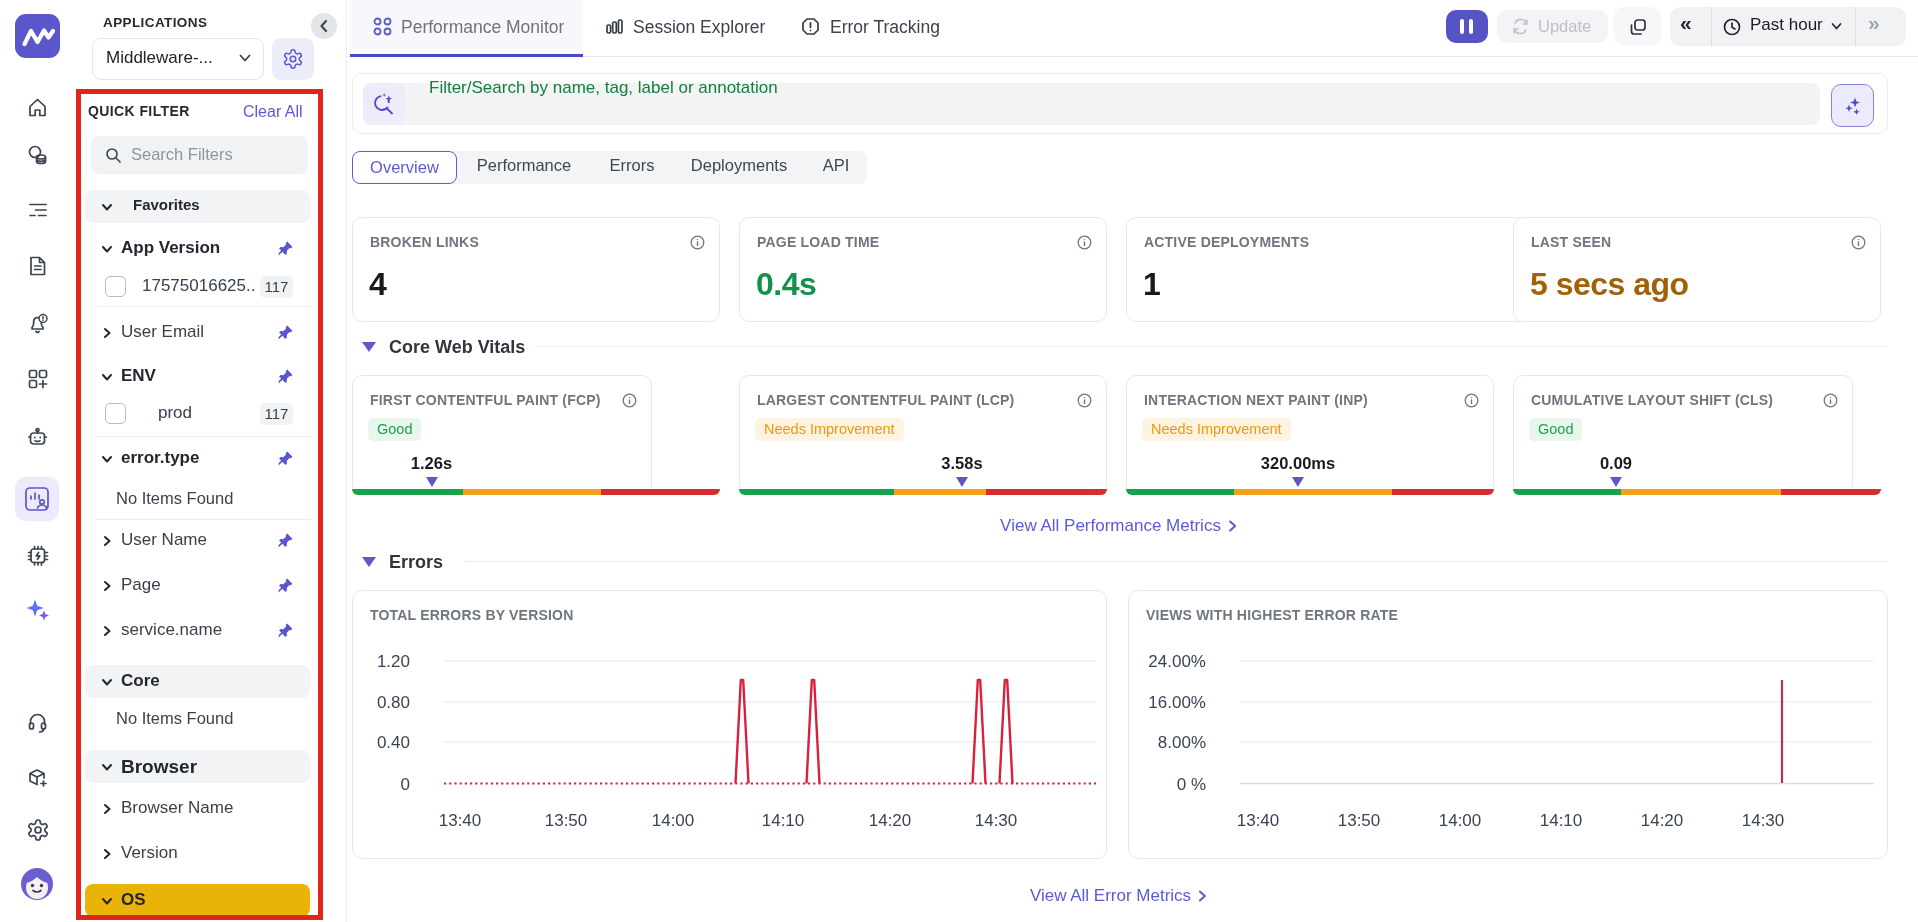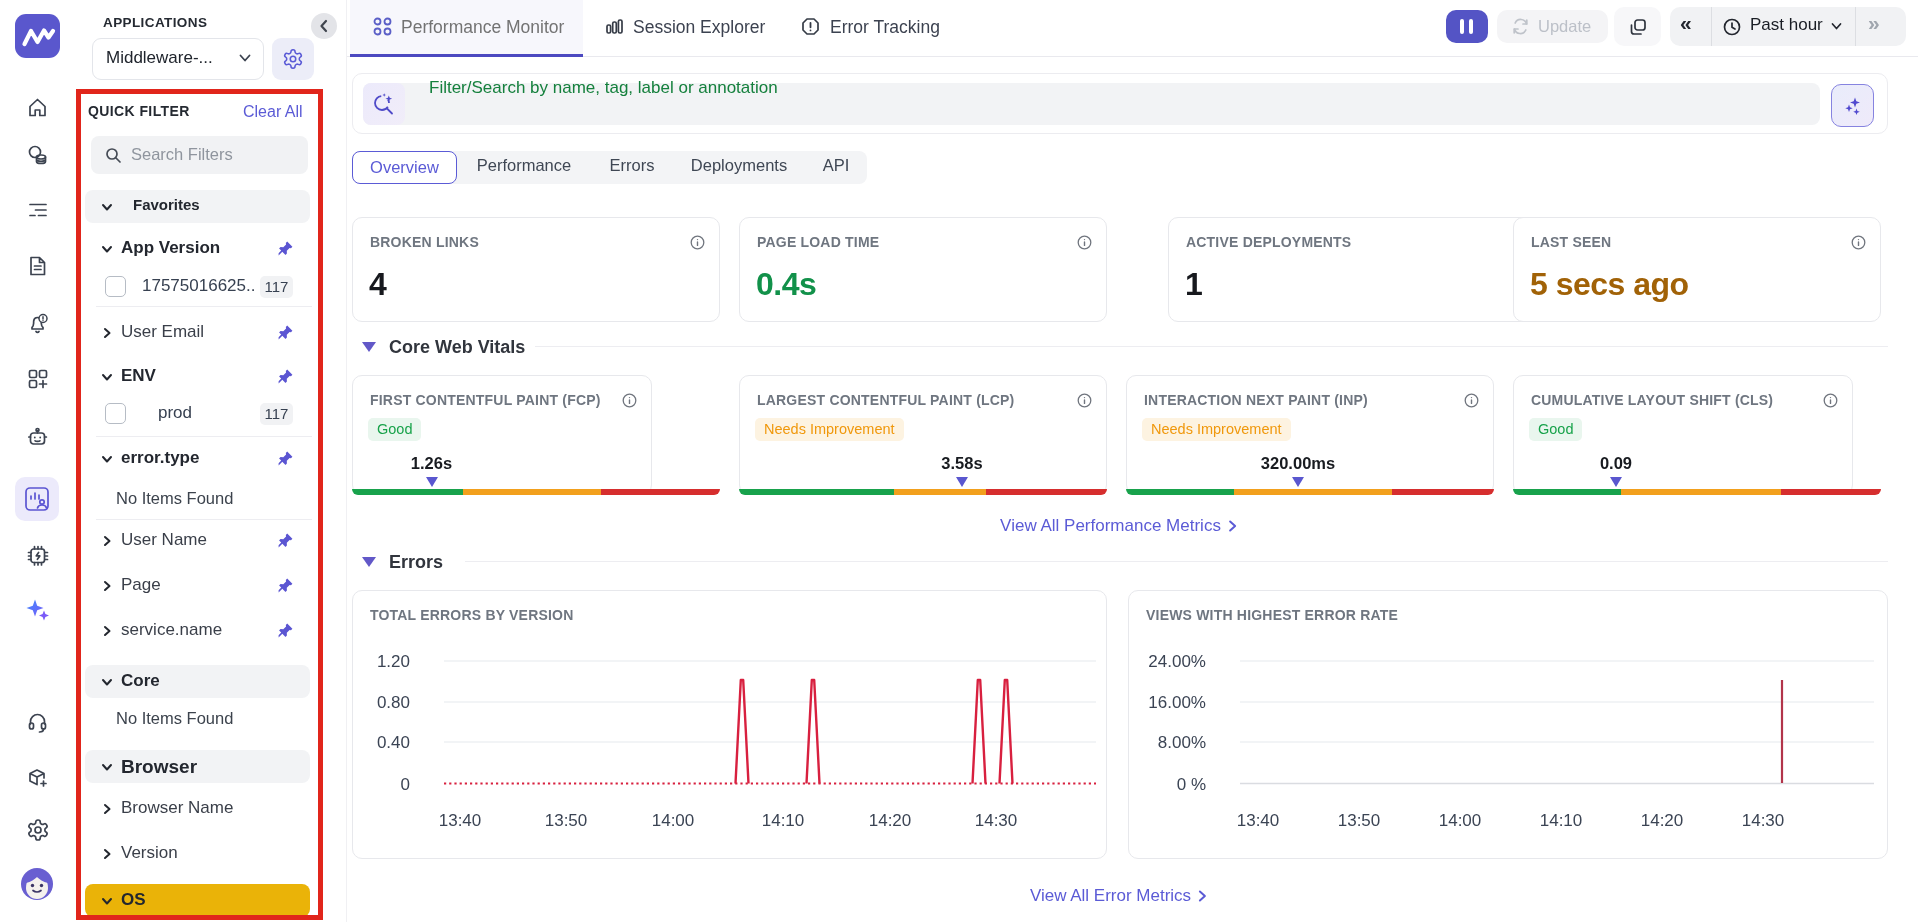--- a/index.html
+++ b/index.html
@@ -460,21 +460,21 @@
 <div class="card" style="left:739px;top:217px;width:368px;height:105px;">
     <div class="ctitle">PAGE LOAD TIME</div>
     <div style="position:absolute;right:14px;top:17px;">
       <svg width="15" height="15" viewBox="0 0 15 15" style="">
         <circle cx="7.5" cy="7.5" r="6.3" fill="none" stroke="#70757e" stroke-width="1.3"></circle>
         <path d="M7.5 7 v3.4 M7.5 4.6 v.01" stroke="#70757e" stroke-width="1.4" stroke-linecap="round"></path>
       </svg>
     </div>
     <div style="position:absolute;left:16px;top:48px;font-size:32px;font-weight:bold;color:#12914a;letter-spacing:-.5px;">0.4s</div>
   </div>
-<div class="card" style="left:1168px;top:217px;width:428px;height:105px;">
+<div class="card" style="left:1126px;top:217px;width:428px;height:105px;">
     <div class="ctitle">ACTIVE DEPLOYMENTS</div>
     <div style="position:absolute;right:14px;top:17px;">
       <svg width="15" height="15" viewBox="0 0 15 15" style="">
         <circle cx="7.5" cy="7.5" r="6.3" fill="none" stroke="#70757e" stroke-width="1.3"></circle>
         <path d="M7.5 7 v3.4 M7.5 4.6 v.01" stroke="#70757e" stroke-width="1.4" stroke-linecap="round"></path>
       </svg>
     </div>
     <div style="position:absolute;left:16px;top:48px;font-size:32px;font-weight:bold;color:#17191e;letter-spacing:-.5px;">1</div>
   </div>
 <div class="card" style="left:1513px;top:217px;width:368px;height:105px;">

